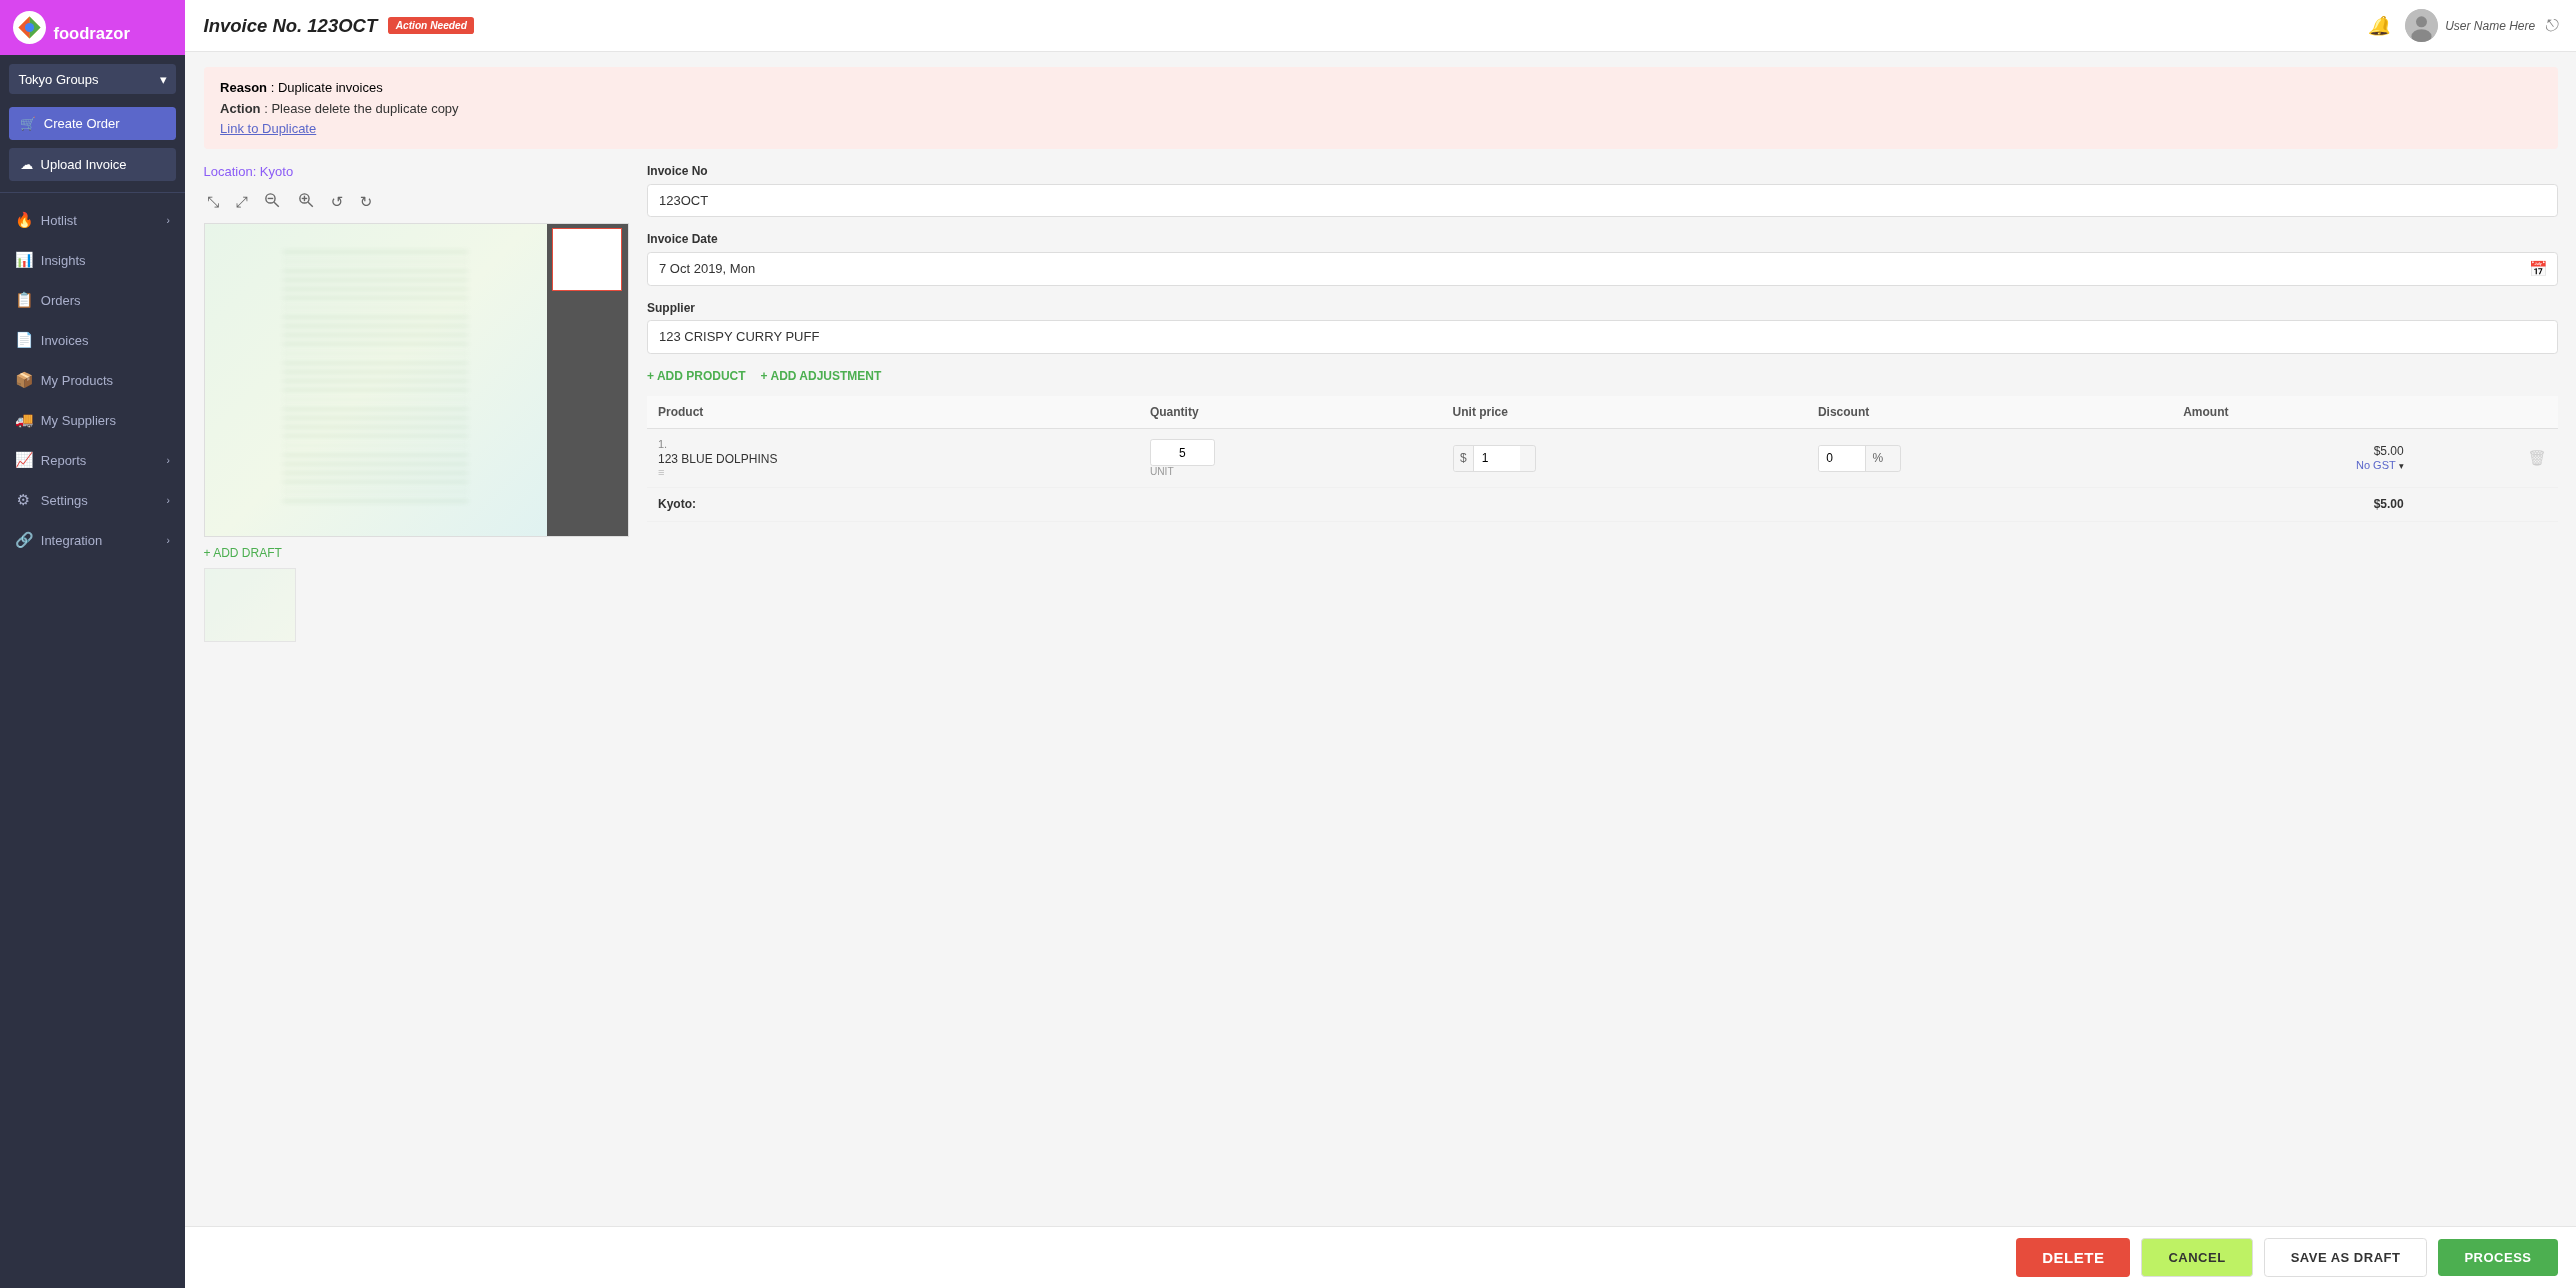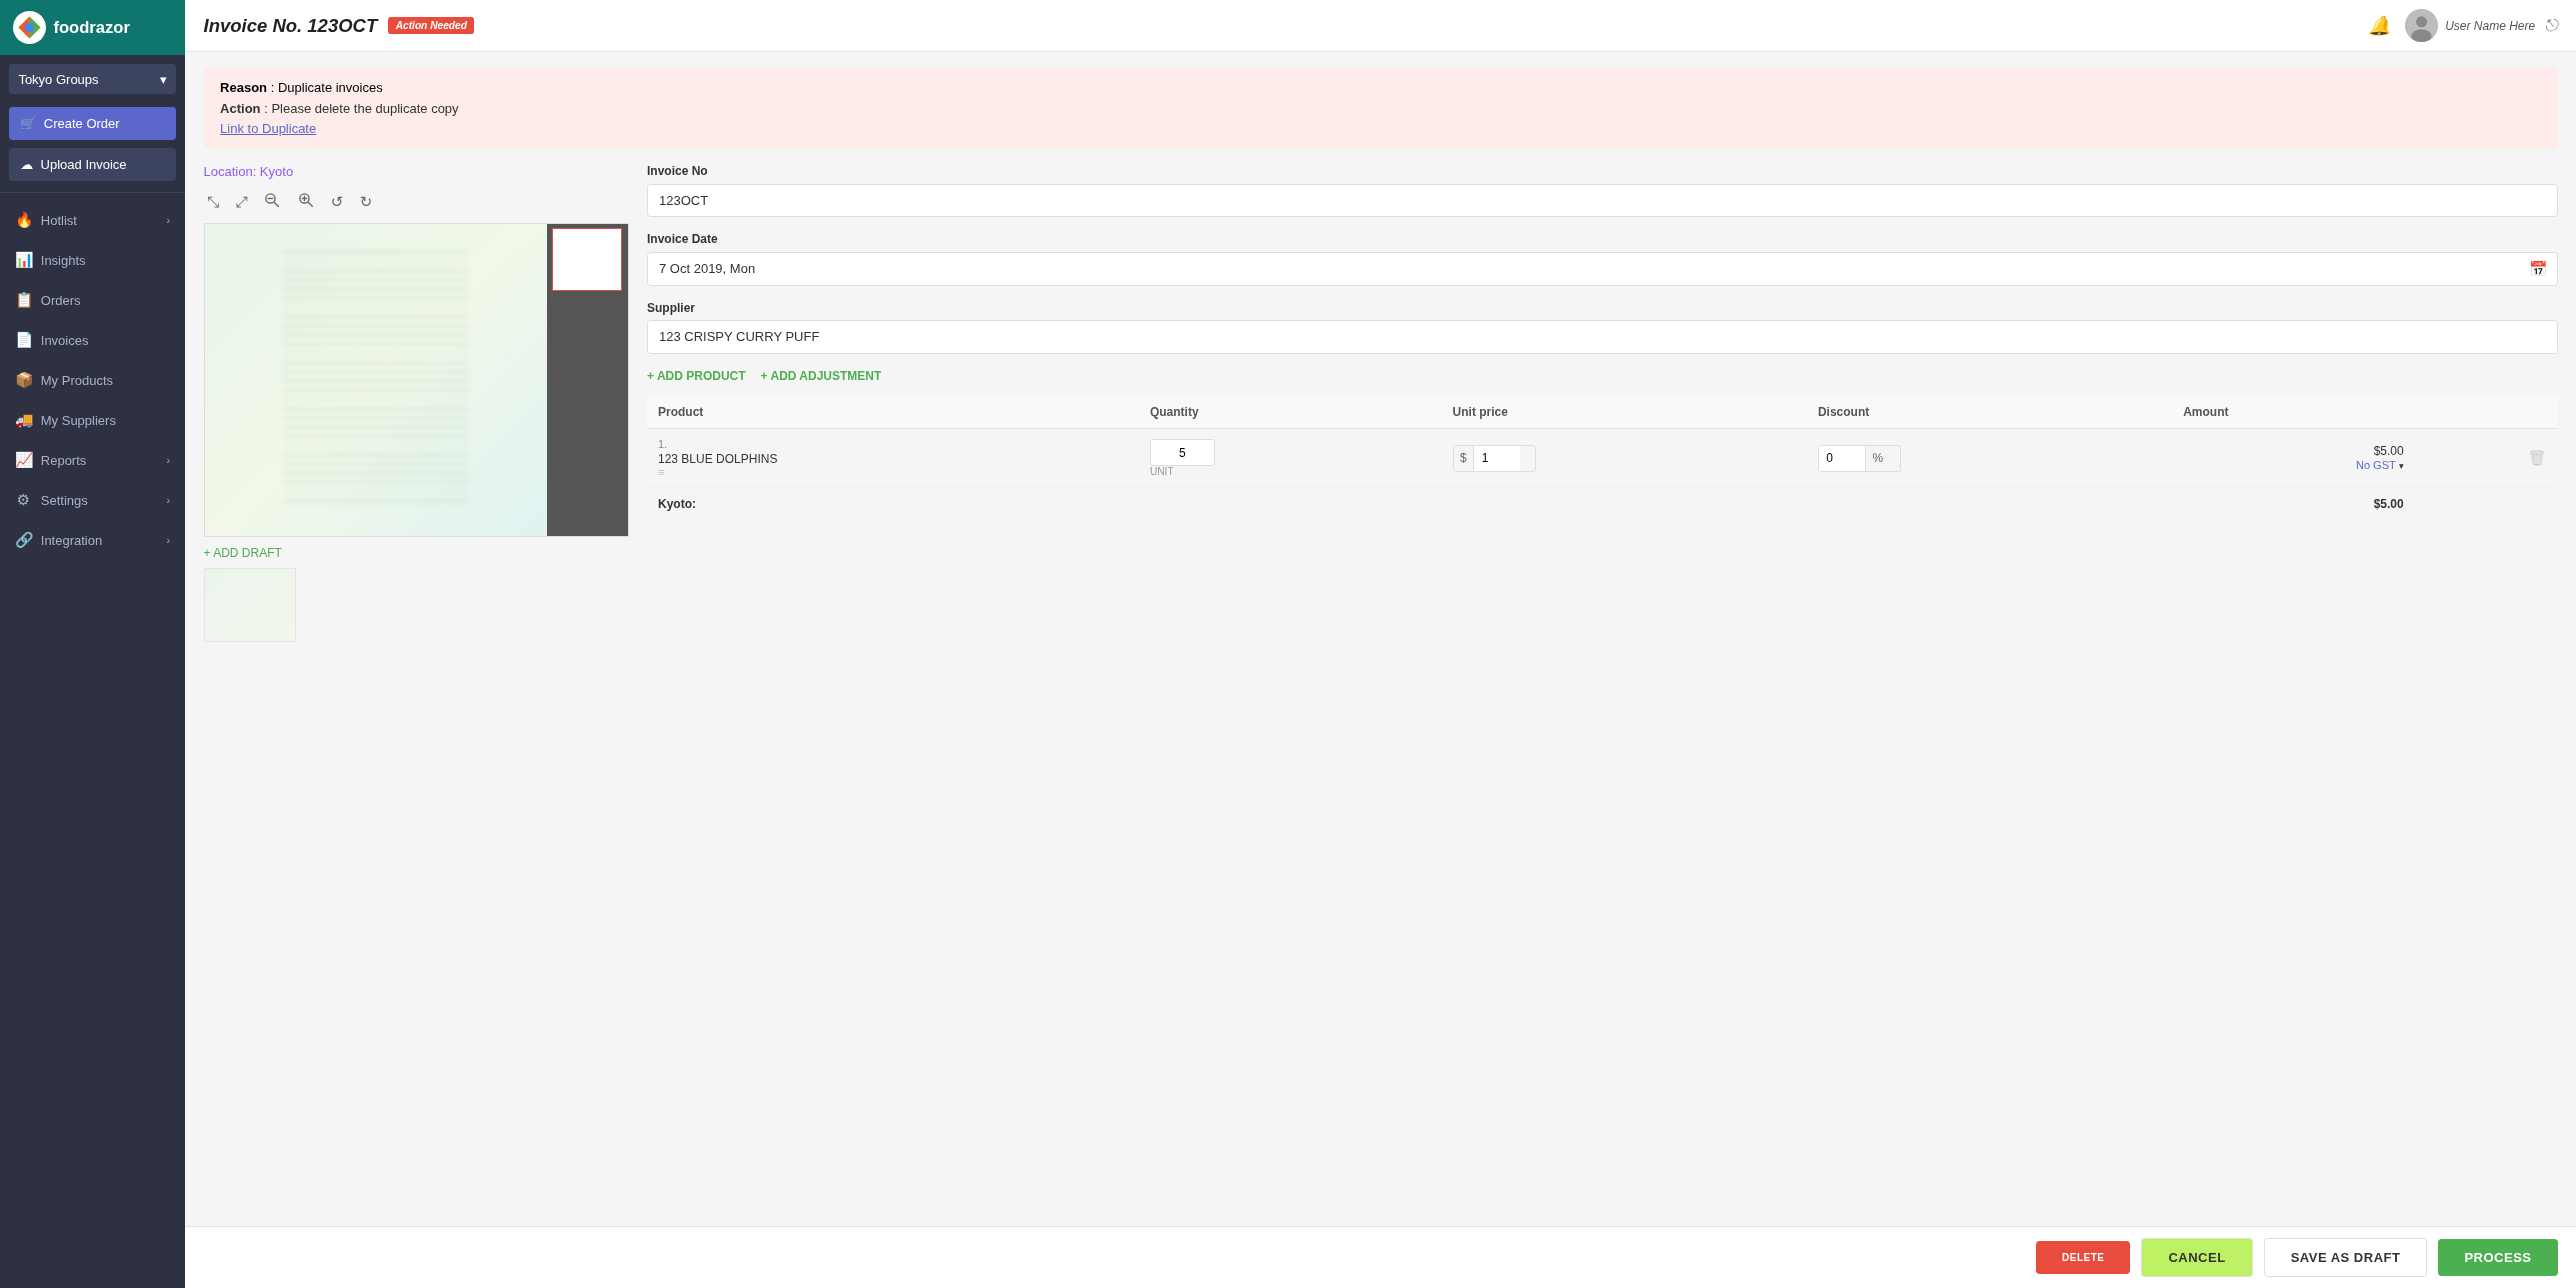--- a/index.html
+++ b/index.html
@@ -11,23 +11,23 @@
       min-width: 185px;
       background: #2d3142;
       color: #ccc;
       display: flex;
       flex-direction: column;
       height: 100vh;
       overflow-y: auto;
     }
     .sidebar-logo {
       display: flex;
-      align-items: center;
+      align-items: flex-end;
       padding: 11px 13px;
-      background: #0f766e;
+      background: #d946ef;
     }
     .logo-icon {
       width: 33px;
       height: 33px;
       margin-right: 7.4px;
     }
     .logo-text {
       color: #fff;
       font-size: 16.6px;
       font-weight: 600;
@@ -362,21 +362,21 @@
       align-items: center;
       justify-content: flex-end;
       gap: 11px;
     }
     .btn-delete {
       background: #e74c3c;
       color: #fff;
       border: none;
       border-radius: 3.7px;
       padding: 11px 26px;
-      font-size: 10px;
+      font-size: 15px;
       font-weight: 700;
       cursor: pointer;
       letter-spacing: 0.5px;
     }
     .btn-cancel {
       background: #bef264;
       color: #333;
       border: 0.9px solid #ddd;
       border-radius: 3.7px;
       padding: 11px 26px;

